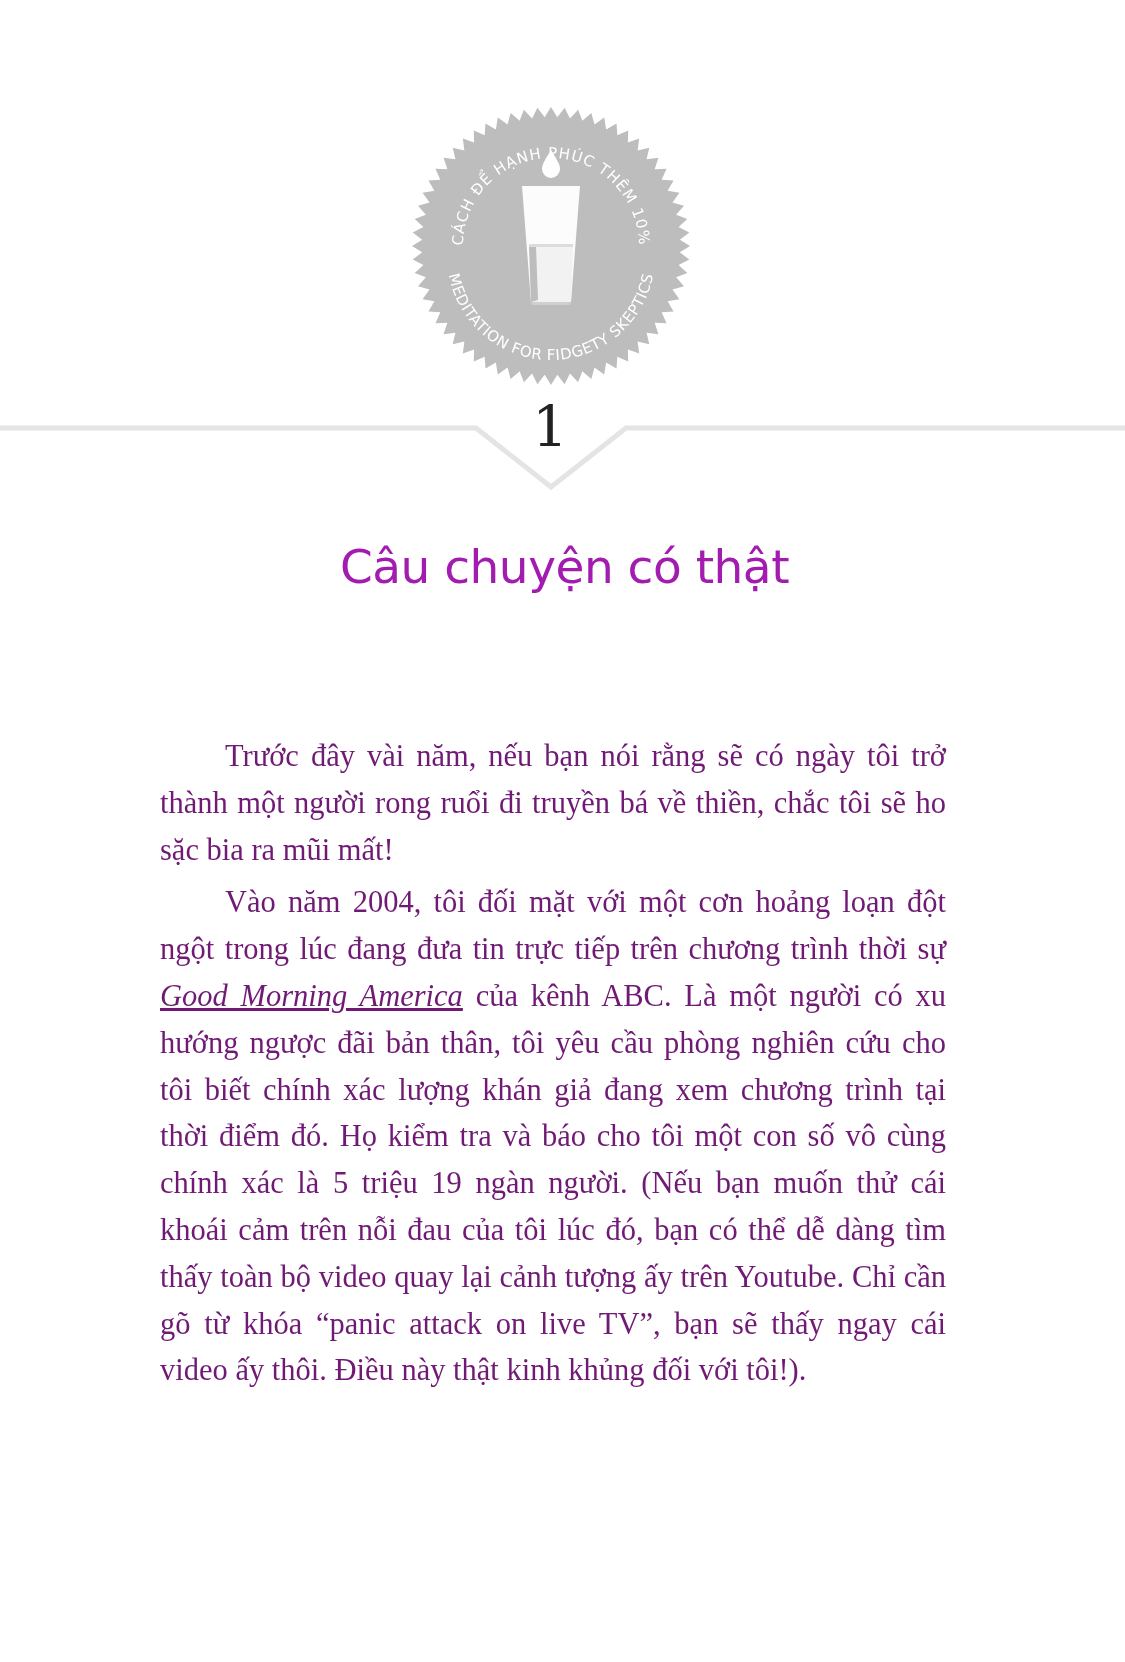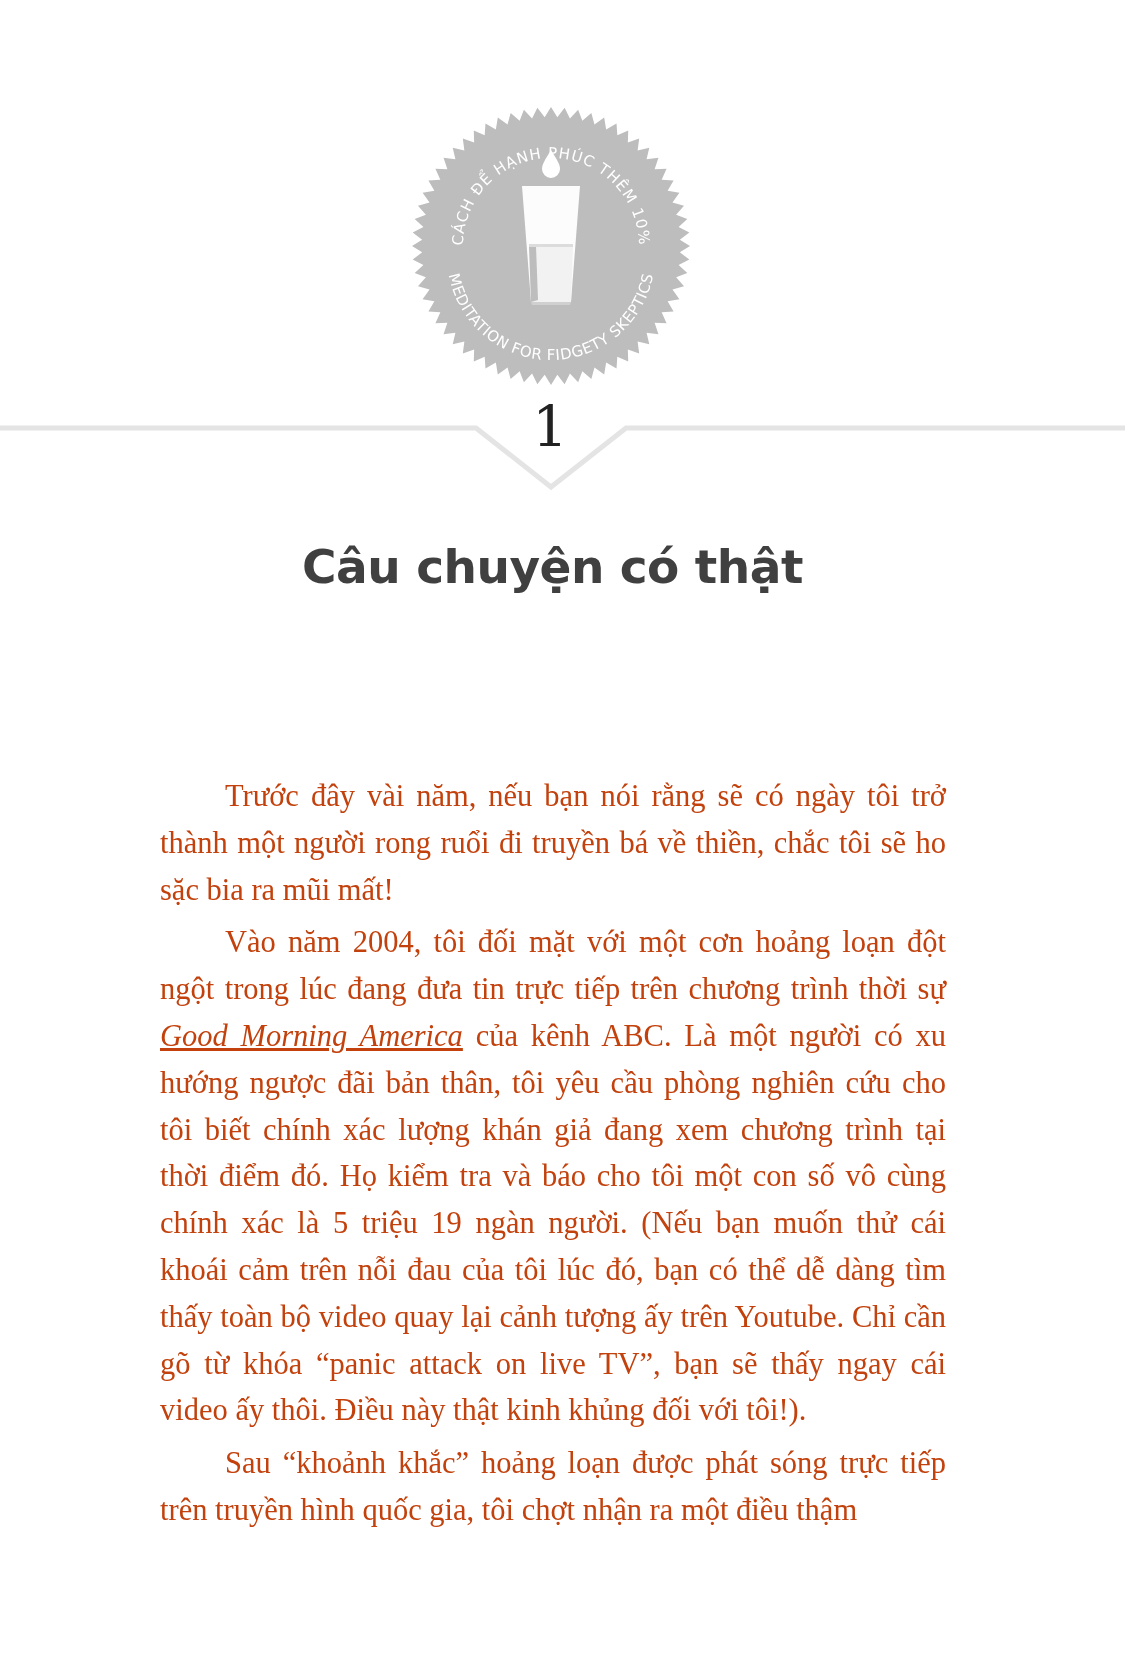--- a/index.html
+++ b/index.html
@@ -36,42 +36,41 @@
       width: 100px;
       text-align: center;
       font-family: "DejaVu Serif", serif;
       font-size: 56px;
       font-weight: 300;
       line-height: 70px;
       color: #222222;
     }
     .chapter-title {
       position: absolute;
-      left: 0;
+      left: 12px;
       width: 1105px;
       top: 537px;
       text-align: center;
       font-family: "DejaVu Sans", sans-serif;
-      font-weight: bold;
+      font-weight: normal;
       font-size: 47px;
       line-height: 60px;
-      color: #404040;
+      color: #a21caf;
       letter-spacing: -0.5px;
     }
     .body-text {
       position: absolute;
       left: 160px;
       top: 733px;
       width: 786px;
       font-family: "Liberation Serif", serif;
       font-size: 30.5px;
       line-height: 46.8px;
-      color: #c2410c;
+      color: #701a75;
       text-align: justify;
-      margin-top: 40px;
     }
     .body-text p {
       margin: 0 0 6px 0;
       text-indent: 65px;
     }
     .body-text em { font-style: italic; text-decoration: underline; }
   </style>
 </head>
 <body>
 
@@ -105,14 +104,13 @@
   <polyline points="0,28 476,28 551,87 626,28 1125,28" fill="none" stroke="#e4e4e4" stroke-width="5" stroke-linejoin="miter"></polyline>
 </svg>
 
 <div class="chapter-number">1</div>
 
 <h1 class="chapter-title" style="margin:0;">Câu chuyện có thật</h1>
 
 <div class="body-text">
   <p>Trước đây vài năm, nếu bạn nói rằng sẽ có ngày tôi trở thành một người rong ruổi đi truyền bá về thiền, chắc tôi sẽ ho sặc bia ra mũi mất!</p>
   <p><span>Vào năm 2004, tôi đối mặt với một cơn hoảng loạn đột ngột trong lúc đang đưa tin trực tiếp trên chương trình thời sự </span><em>Good Morning America</em><span> của kênh ABC. Là một người có xu hướng ngược đãi bản thân, tôi yêu cầu phòng nghiên cứu cho tôi biết chính xác lượng khán giả đang xem chương trình tại thời điểm đó. Họ kiểm tra và báo cho tôi một con số vô cùng chính xác là 5 triệu 19 ngàn người. (Nếu bạn muốn thử cái khoái cảm trên nỗi đau của tôi lúc đó, bạn có thể dễ dàng tìm thấy toàn bộ video quay lại cảnh tượng ấy trên Youtube. Chỉ cần gõ từ khóa “panic attack on live TV”, bạn sẽ thấy ngay cái video ấy thôi. Điều này thật kinh khủng đối với tôi!).</span></p>
-  <p>Sau “khoảnh khắc” hoảng loạn được phát sóng trực tiếp trên truyền hình quốc gia, tôi chợt nhận ra một điều thậm</p>
 </div>
 
 </body></html>

